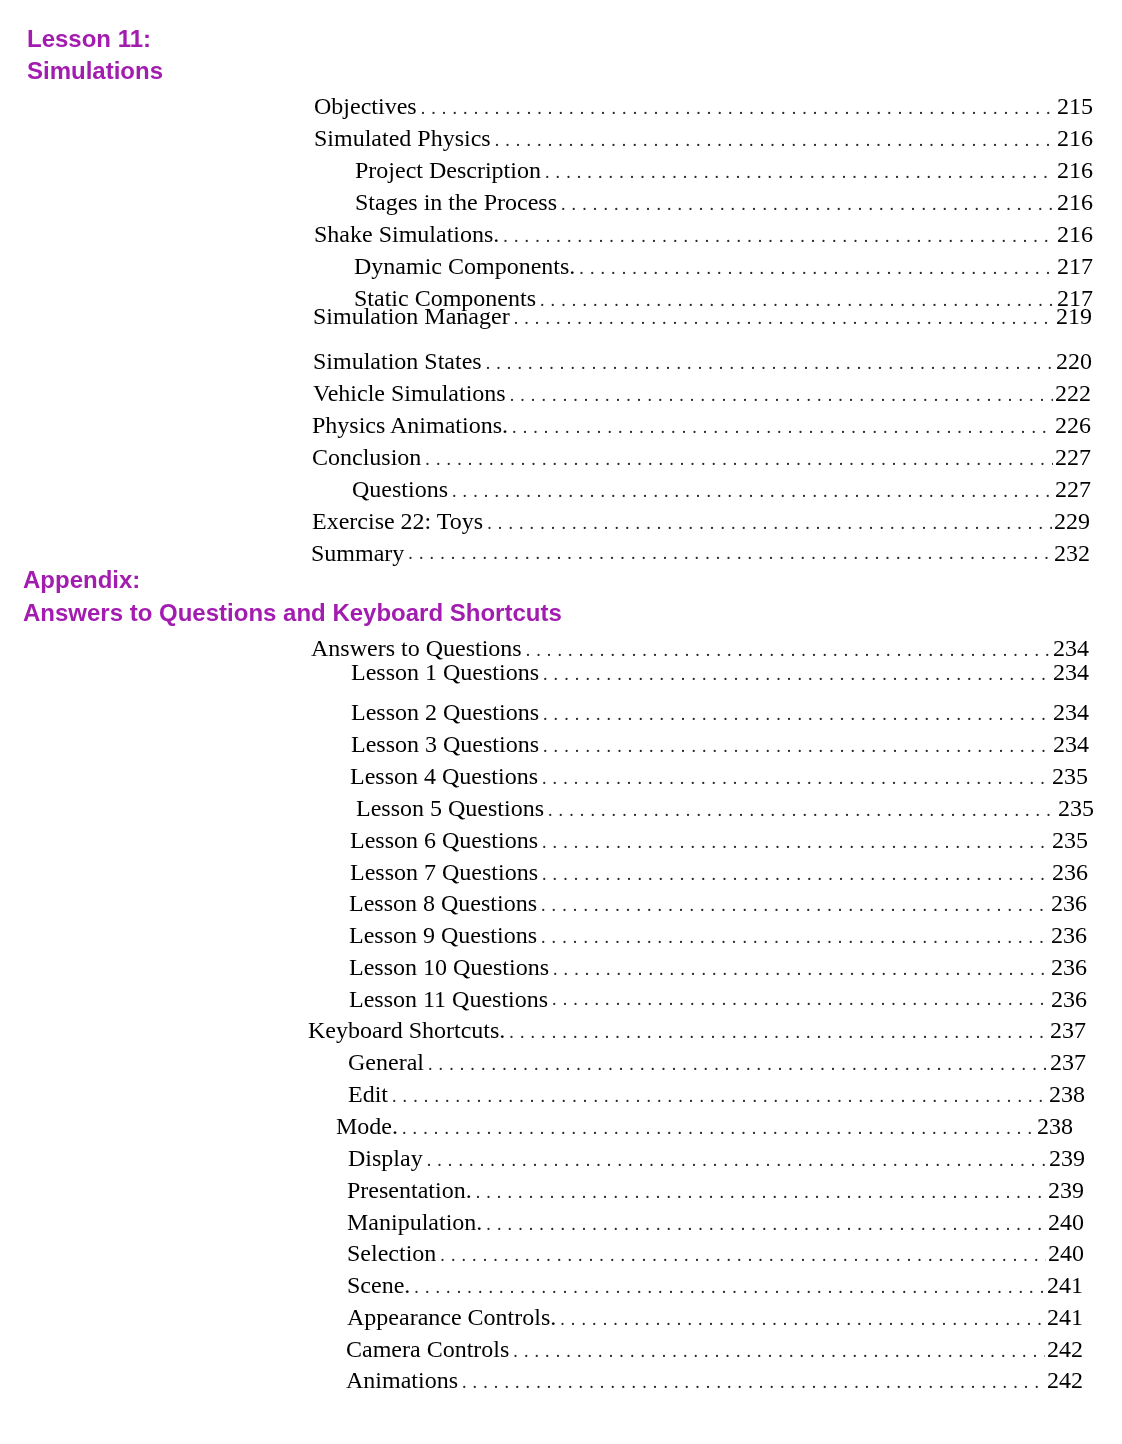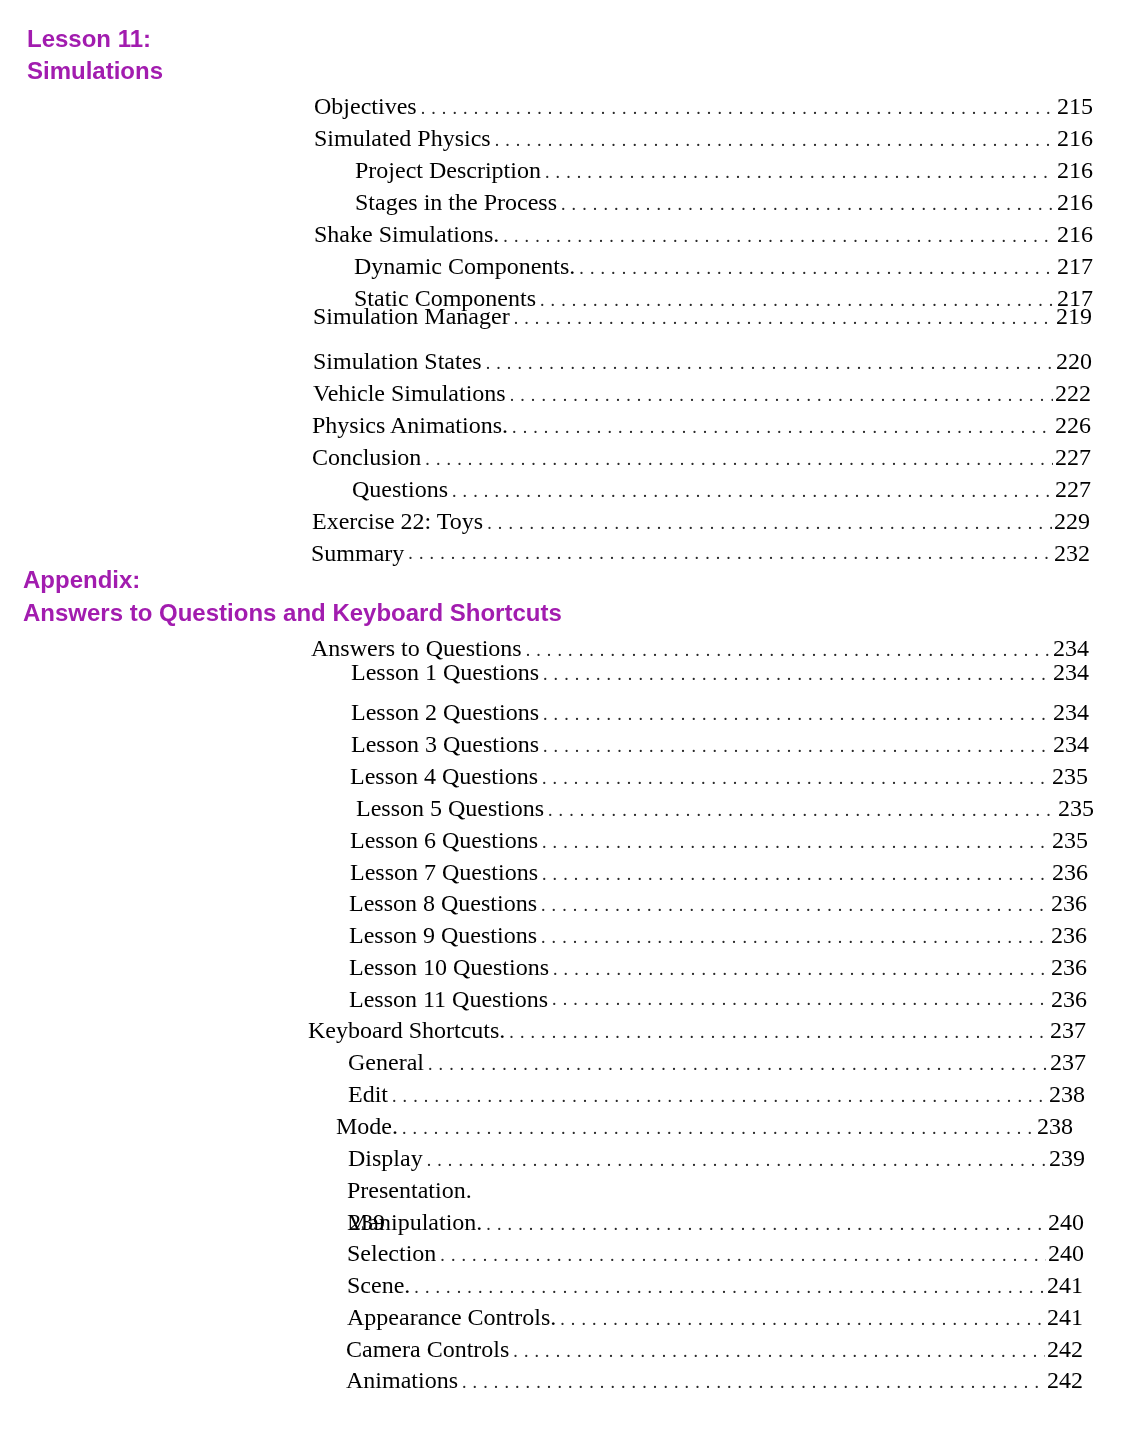--- a/index.html
+++ b/index.html
@@ -224,21 +224,21 @@
     <div class="toc-row" style="left:336px; top:1110px; width:737px;">
       <span class="toc-label">Mode.</span>
       <span class="toc-leader"></span>
       <span class="toc-page">238</span>
     </div>
     <div class="toc-row" style="left:348px; top:1142px; width:737px;">
       <span class="toc-label">Display</span>
       <span class="toc-leader"></span>
       <span class="toc-page">239</span>
     </div>
-    <div class="toc-row" style="left:347px; top:1174px; width:737px;flex-direction:column;">
+    <div class="toc-row" style="left:347px; top:1174px; width:737px;">
       <span class="toc-label">Presentation.</span>
       <span class="toc-leader"></span>
       <span class="toc-page">239</span>
     </div>
     <div class="toc-row" style="left:347px; top:1206px; width:737px;">
       <span class="toc-label">Manipulation.</span>
       <span class="toc-leader"></span>
       <span class="toc-page">240</span>
     </div>
     <div class="toc-row" style="left:347px; top:1237px; width:737px;">

